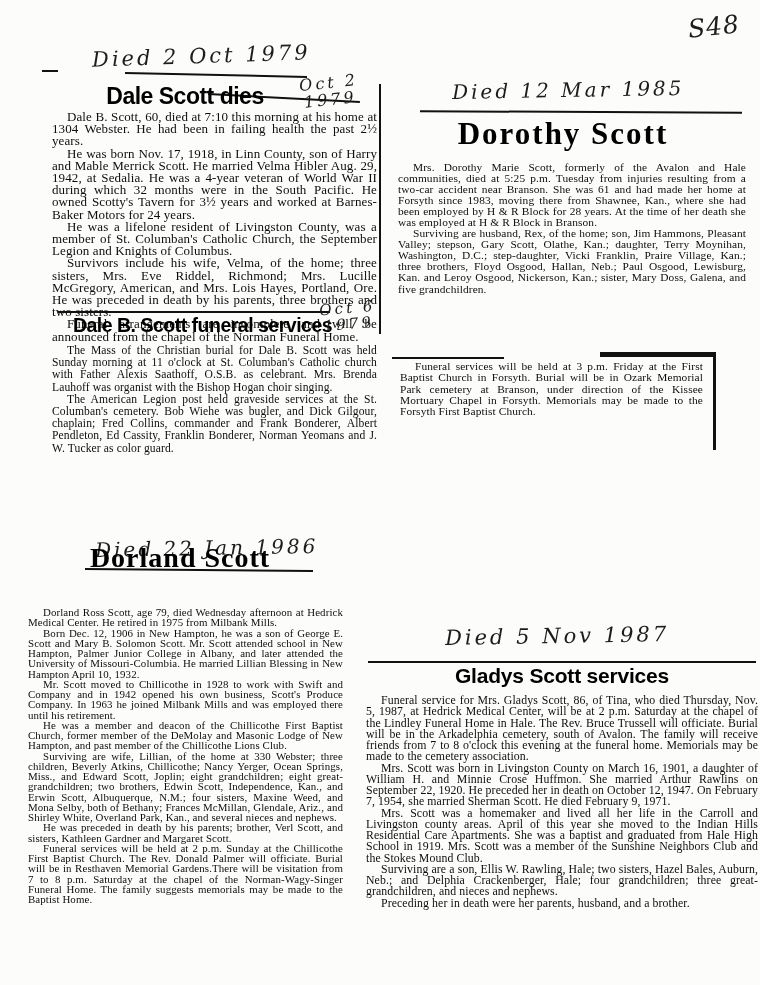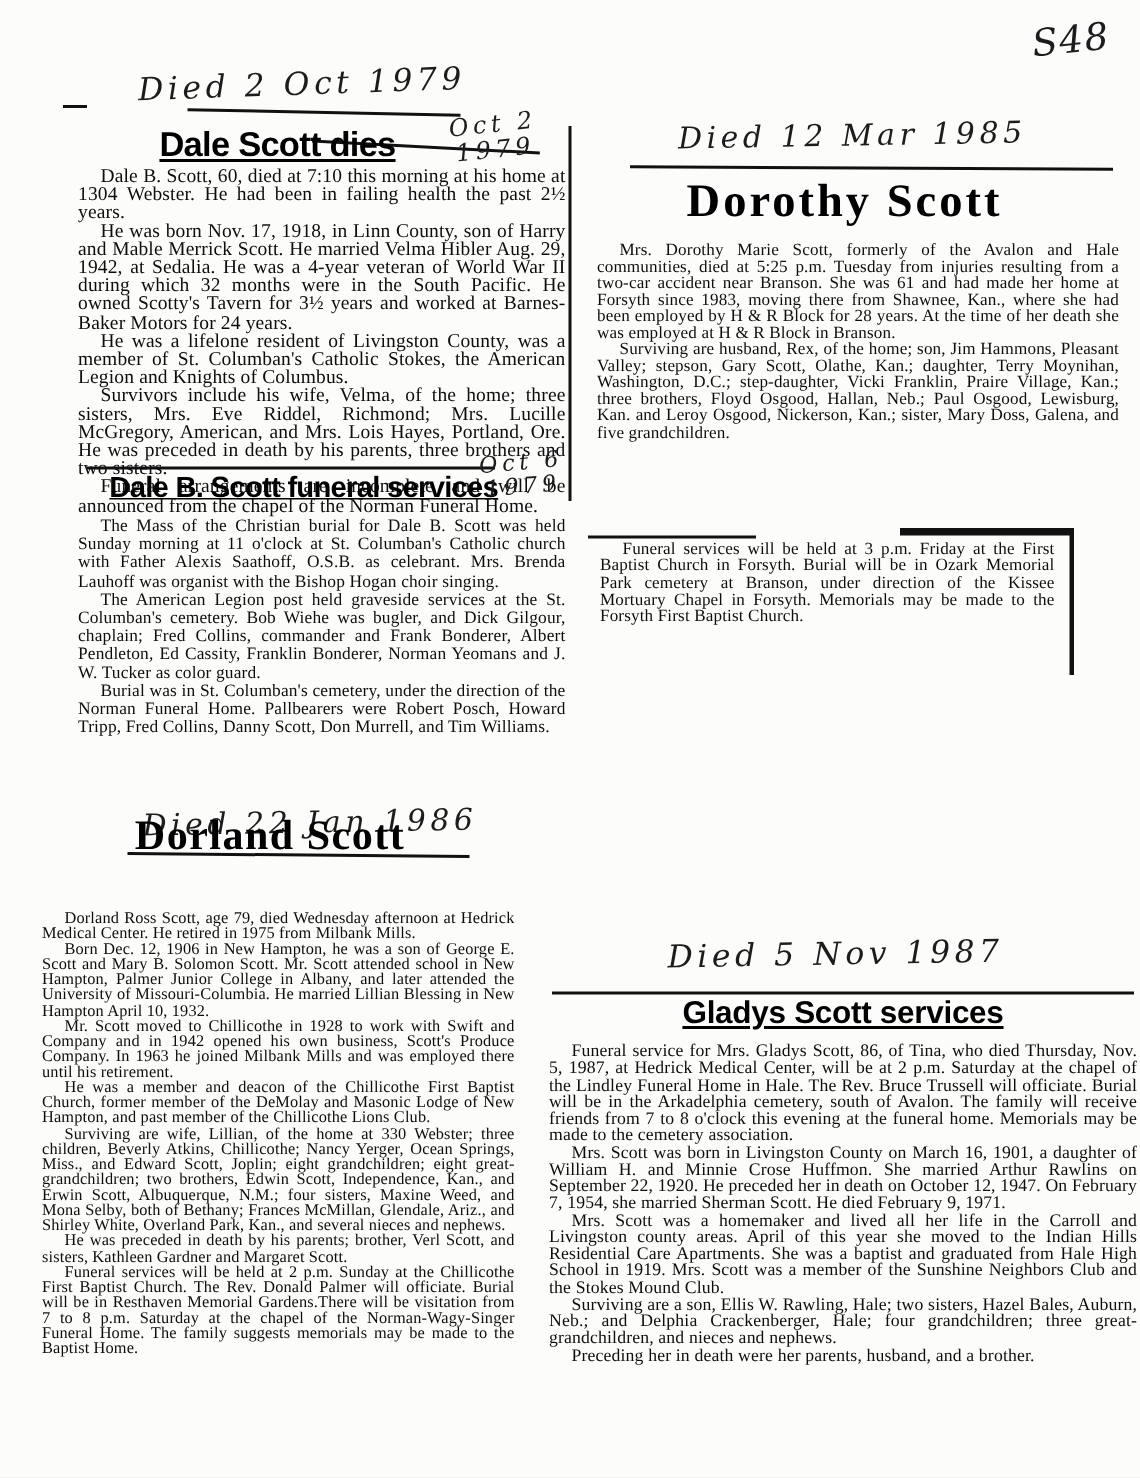--- a/index.html
+++ b/index.html
@@ -12,21 +12,21 @@
   .body{position:absolute;text-align:justify;}
   .body p{margin:0;text-indent:15px;letter-spacing:.1px;}
   .b-dale-dies{left:52px;top:111px;width:325px;font-size:13px;line-height:12.2px;}
   .b-dale-funeral{left:52px;top:345px;width:325px;font-size:11.6px;line-height:12.2px;}
   .b-dorland{left:28px;top:607px;width:315px;font-size:10.9px;line-height:10.25px;}
   .b-dorothy{left:398px;top:162px;width:348px;font-size:11.4px;line-height:11.05px;}
   .b-dorothy-boxed{left:400px;top:361px;width:303px;font-size:11.4px;line-height:11.3px;}
   .b-gladys{left:366px;top:695px;width:392px;font-size:11.8px;line-height:11.25px;}
   
   .head{position:absolute;margin:0;color:#000;text-align:center;}
-  .head-sans{font-family:"Liberation Sans", sans-serif;font-weight:bold;text-decoration:underline;}
+  .head-sans{font-family:"Liberation Sans", sans-serif;font-weight:bold;}
   .head-serif{font-family:"Liberation Serif", serif;font-weight:bold;}
   .h-dale-dies{left:50px;top:83px;width:270px;font-size:23px;letter-spacing:-.5px;}
   .h-dale-funeral{left:50px;top:314px;width:305px;font-size:19.5px;letter-spacing:-.5px;}
   .h-dorothy{left:398px;top:116px;width:330px;font-size:31px;letter-spacing:2px;text-align:center;}
   .h-dorland{left:30px;top:542px;width:300px;font-size:28px;letter-spacing:1px;text-align:center;}
   .h-gladys{left:368px;top:664px;width:388px;font-size:21px;letter-spacing:-.2px;}
   
   .hw{
     position:absolute;font-family:"DejaVu Serif", serif;font-style:italic;
     color:#1c1c1c;letter-spacing:3px;white-space:nowrap;
@@ -65,39 +65,38 @@
 
   <section>
     <h2 class="head head-sans h-dale-dies">Dale Scott dies</h2>
     <div class="hw hw-dale-clip">
       <span>Oct 2</span><br>
       <span>1979</span>
     </div>
     <div class="body b-dale-dies">
       <p>Dale B. Scott, 60, died at 7:10 this morning at his home at 1304 Webster. He had been in failing health the past 2½ years.</p>
       <p>He was born Nov. 17, 1918, in Linn County, son of Harry and Mable Merrick Scott. He married Velma Hibler Aug. 29, 1942, at Sedalia. He was a 4-year veteran of World War II during which 32 months were in the South Pacific. He owned Scotty's Tavern for 3½ years and worked at Barnes-Baker Motors for 24 years.</p>
-      <p>He was a lifelone resident of Livingston County, was a member of St. Columban's Catholic Stokes, the American Legion and Knights of Columbus.</p>
+      <p>He was a lifelone resident of Livingston County, was a member of St. Columban's Catholic Church, the September Legion and Knights of Columbus.</p>
       <p>Survivors include his wife, Velma, of the home; three sisters, Mrs. Eve Riddel, Richmond; Mrs. Lucille McGregory, American, and Mrs. Lois Hayes, Portland, Ore. He was preceded in death by his parents, three brothers and two sisters.</p>
       <p>Funeral arrangements are incomplete and will be announced from the chapel of the Norman Funeral Home.</p>
     </div>
   </section>
 
   <div class="mark v-divider"></div>
 
   <section>
     <div class="mark ln-funeral-top"></div>
     <h2 class="head head-sans h-dale-funeral">Dale B. Scott funeral services</h2>
     <div class="hw hw-funeral-clip">
       <span>Oct 6</span><br>
       <span>1979</span>
     </div>
     <div class="body b-dale-funeral">
       <p>The Mass of the Christian burial for Dale B. Scott was held Sunday morning at 11 o'clock at St. Columban's Catholic church with Father Alexis Saathoff, O.S.B. as celebrant. Mrs. Brenda Lauhoff was organist with the Bishop Hogan choir singing.</p>
       <p>The American Legion post held graveside services at the St. Columban's cemetery. Bob Wiehe was bugler, and Dick Gilgour, chaplain; Fred Collins, commander and Frank Bonderer, Albert Pendleton, Ed Cassity, Franklin Bonderer, Norman Yeomans and J. W. Tucker as color guard.</p>
-      <p>Burial was in St. Columban's cemetery, under the direction of the Norman Funeral Home. Pallbearers were Robert Posch, Howard Tripp, Fred Collins, Danny Scott, Don Murrell, and Tim Williams.</p>
     </div>
   </section>
 
   <section>
     <div class="hw hw-dorothy-died">Died 12 Mar 1985</div>
     <div class="mark ln-dorothy-under"></div>
     <h2 class="head head-serif h-dorothy">Dorothy Scott</h2>
     <div class="body b-dorothy">
       <p>Mrs. Dorothy Marie Scott, formerly of the Avalon and Hale communities, died at 5:25 p.m. Tuesday from injuries resulting from a two-car accident near Branson. She was 61 and had made her home at Forsyth since 1983, moving there from Shawnee, Kan., where she had been employed by H &amp; R Block for 28 years. At the time of her death she was employed at H &amp; R Block in Branson.</p>
       <p>Surviving are husband, Rex, of the home; son, Jim Hammons, Pleasant Valley; stepson, Gary Scott, Olathe, Kan.; daughter, Terry Moynihan, Washington, D.C.; step-daughter, Vicki Franklin, Praire Village, Kan.; three brothers, Floyd Osgood, Hallan, Neb.; Paul Osgood, Lewisburg, Kan. and Leroy Osgood, Nickerson, Kan.; sister, Mary Doss, Galena, and five grandchildren.</p>

